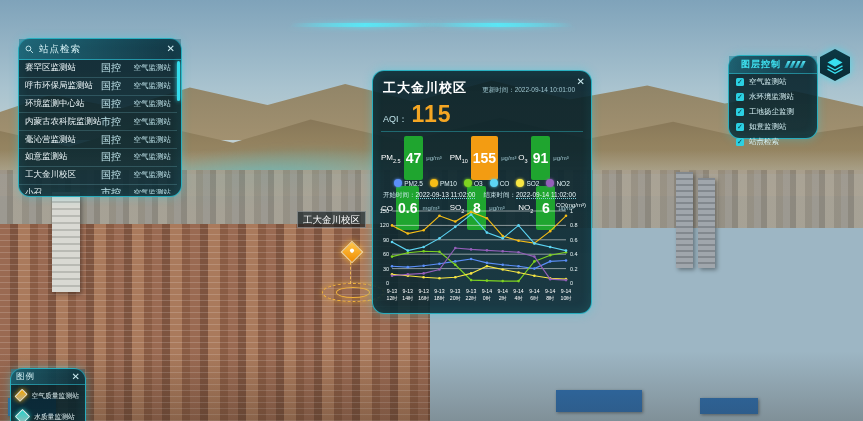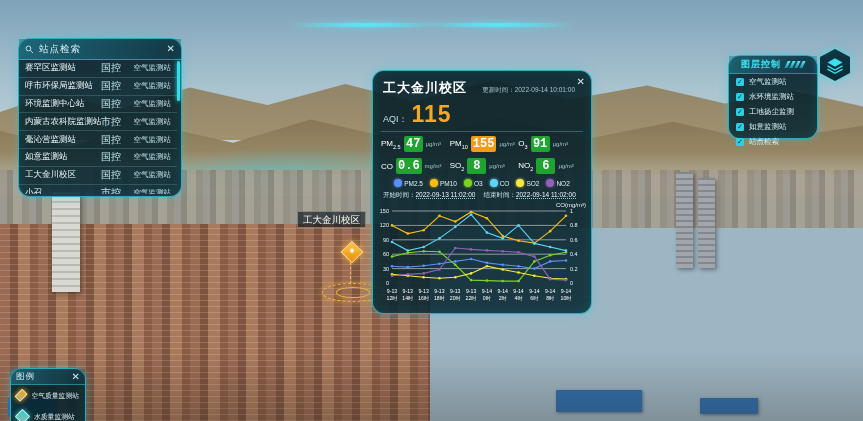--- a/index.html
+++ b/index.html
@@ -80,22 +80,22 @@
   #popup .x-btn{position:absolute;right:6px;top:6px;}
   .aqirow{position:absolute;left:10px;top:30px;display:flex;align-items:baseline;}
   .aqirow .lbl{font-size:9px;color:#bfe3ea;margin-right:4px;}
   .aqirow .val{font-size:23px;font-weight:bold;color:#f5a623;letter-spacing:1px;}
   .divider{position:absolute;left:8px;right:8px;top:60px;height:1px;background:rgba(47,197,212,.4);}
   .pgrid{position:absolute;left:8px;right:4px;top:65px;display:grid;
        grid-template-columns:1fr 1fr 1fr;row-gap:6px;}
   .pcell{display:flex;align-items:center;gap:3px;}
   .pname{font-size:8px;color:#fff;white-space:nowrap;}
   .pname sub{font-size:5.5px;}
-  .pbadge{min-width:15px;padding:1px 2px;border-radius:2px;text-align:center;
-       font-size:12px;font-weight:bold;color:#fff;font-family:Liberation Mono, monospace;}
+  .pbadge{min-width:15px;padding:14px 2px;border-radius:2px;text-align:center;
+       font-size:14px;font-weight:bold;color:#fff;}
   .punit{font-size:6px;color:#9fc6cf;white-space:nowrap;}
   .sleg{position:absolute;left:8px;right:8px;top:108px;display:flex;justify-content:center;gap:7px;}
   .slegitem{display:flex;align-items:center;gap:2px;font-size:6.5px;color:#dff2f5;cursor:pointer;}
   .sdot{width:6px;height:6px;border-radius:50%;border:1.5px solid #fff0;}
   .timerow{position:absolute;left:10px;right:6px;top:120px;display:flex;gap:8px;
        font-size:6.5px;color:#cfe9ee;white-space:nowrap;}
   .timerow .dt{border-bottom:1px dotted #7fd4df;color:#eaf7fa;}
   #chartbox{position:absolute;left:3px;top:130px;width:212px;height:108px;}
   
   #layer-panel{left:728px;top:55px;width:88px;height:82px;z-index:40;}

